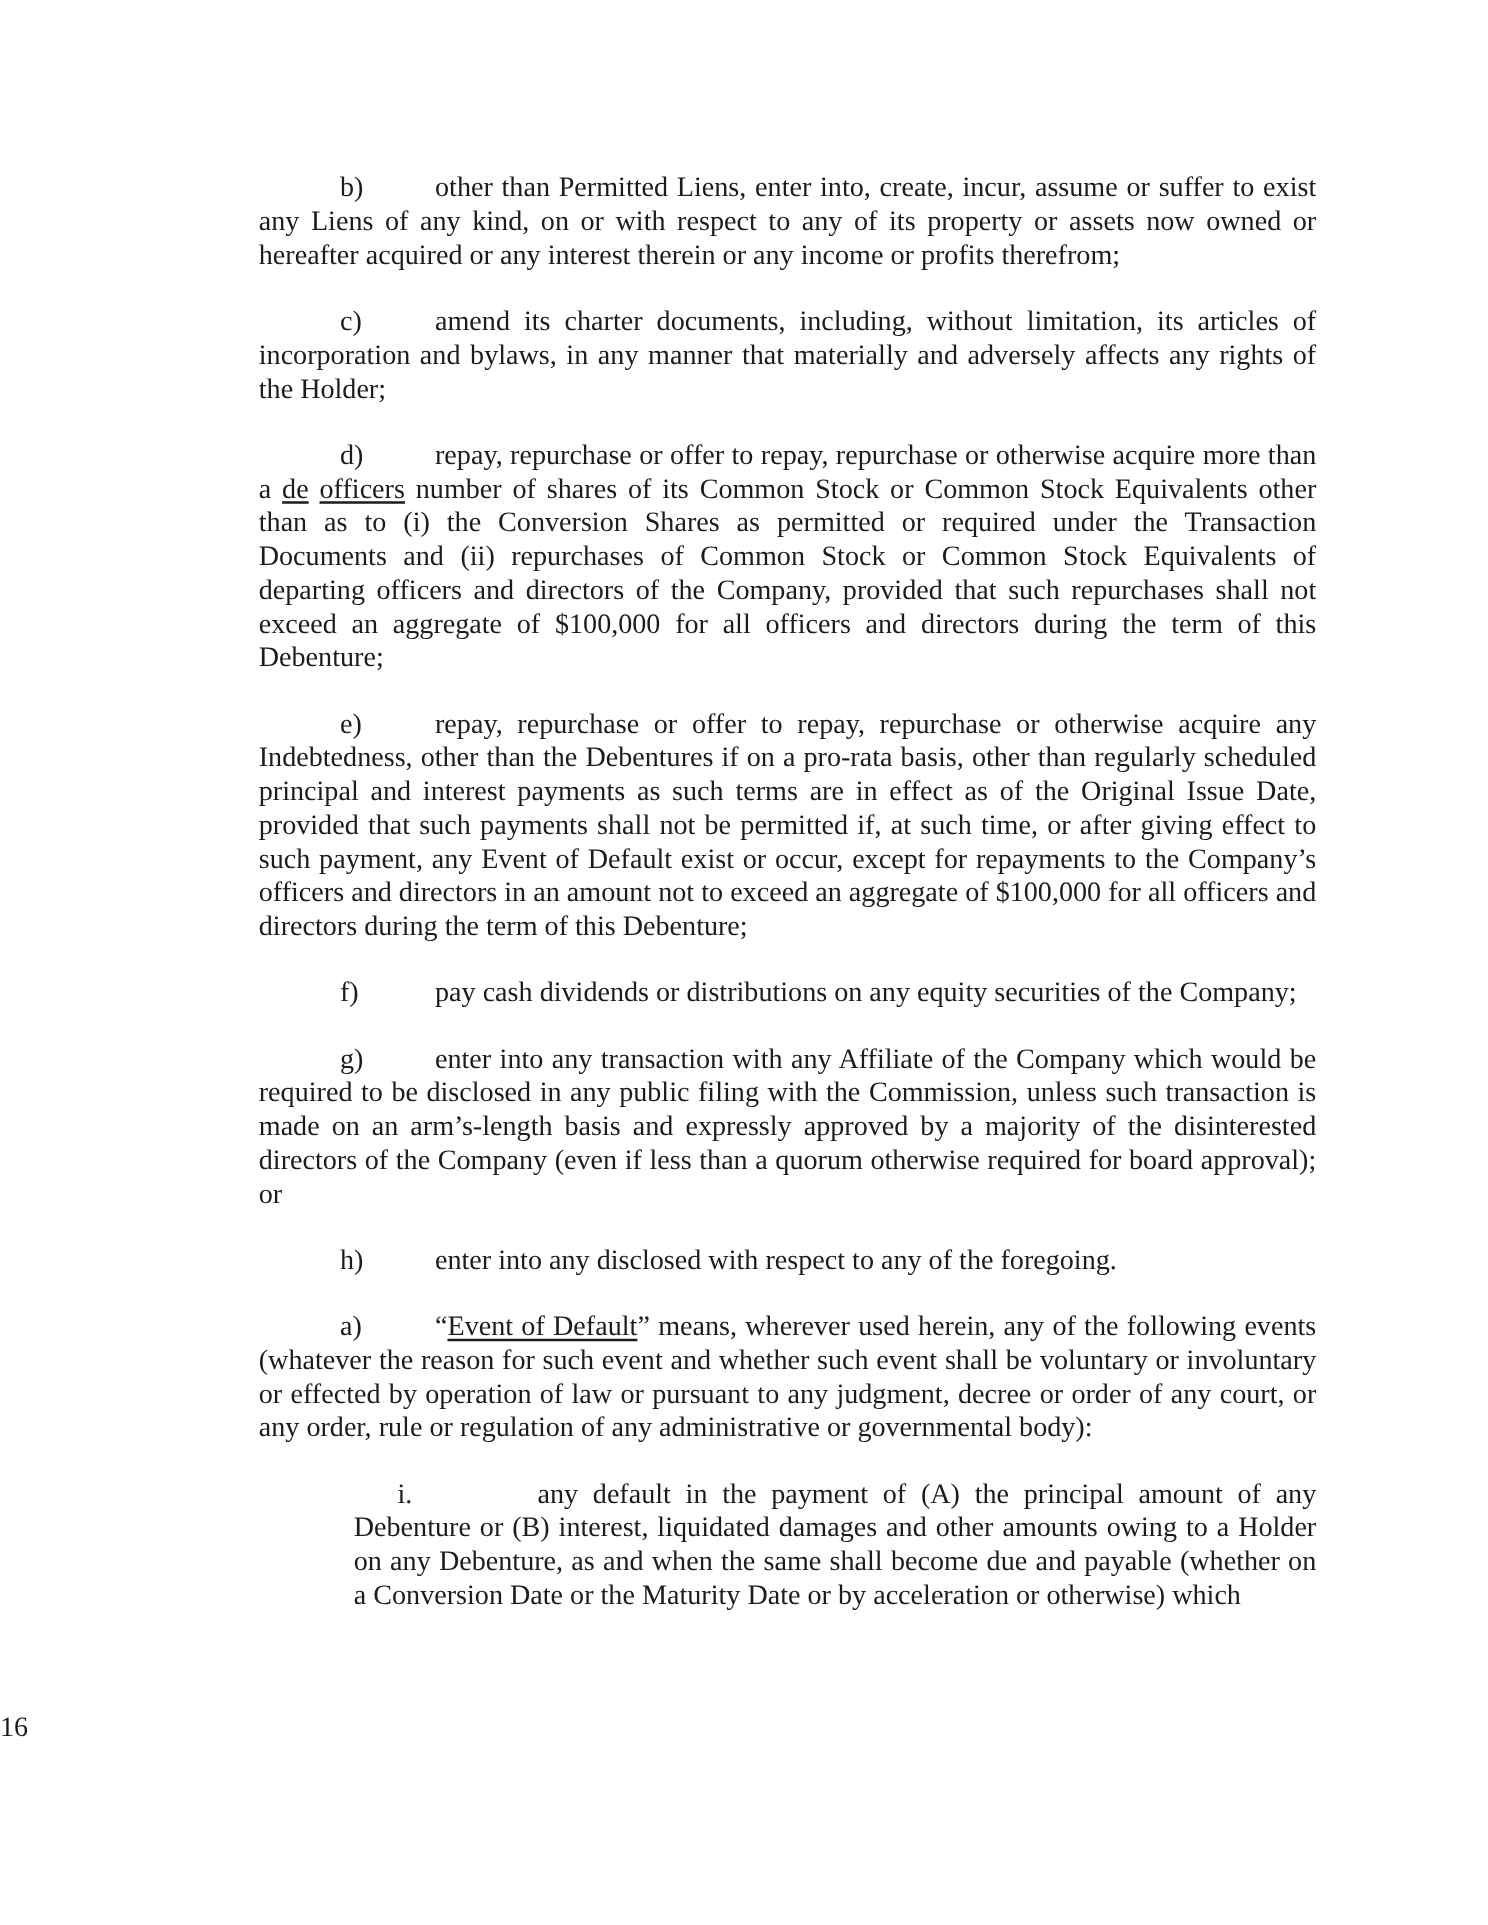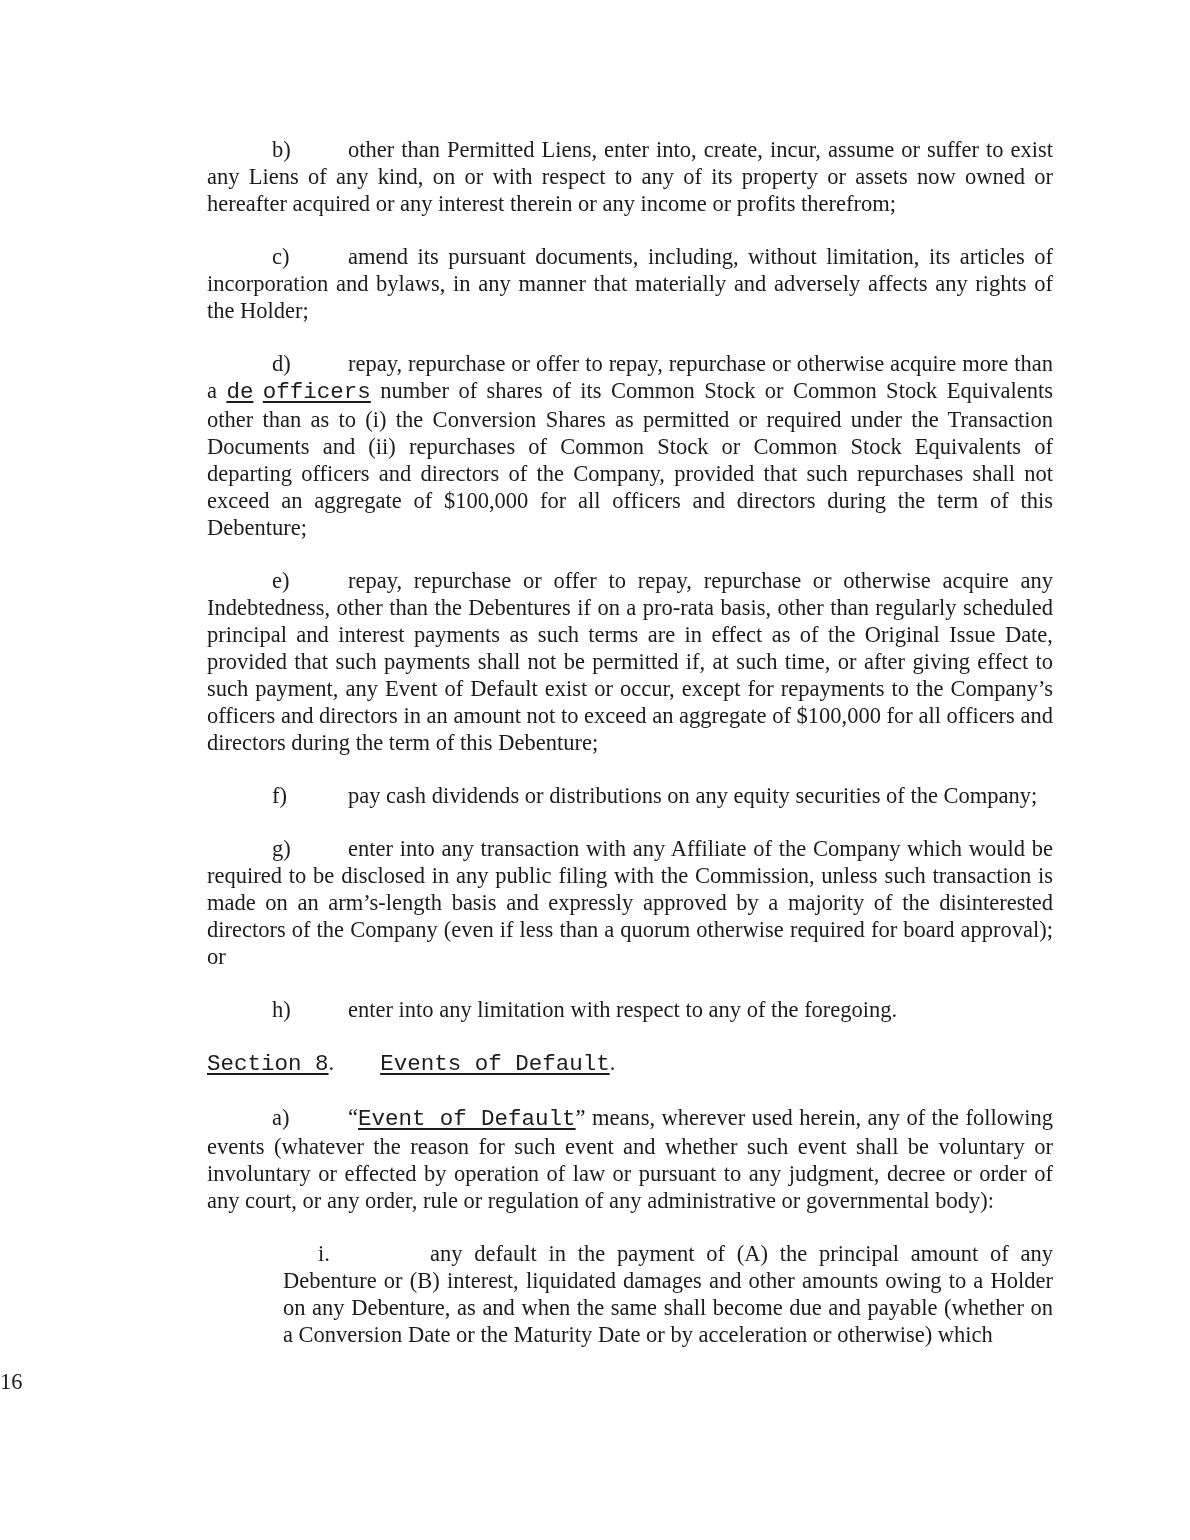--- a/index.html
+++ b/index.html
@@ -25,52 +25,51 @@
   p.sub {
     margin-left: 76px;
     text-indent: 35px;
   }
   .lbl-i { display: inline-block; width: 112px; text-indent: 0; }
   p.heading {
     margin: 0 0 26px 0;
     text-align: left;
   }
   .tab-sec { display: inline-block; width: 46px; }
-  .u { text-decoration: underline; text-underline-offset: 3px; font-family: Liberation Mono, monospace; }
+  .u { text-decoration: underline; text-underline-offset: 3px; }
   .page-number {
     position: absolute;
     left: 0;
     right: 0;
     top: 1368px;
     text-align: left;
   }
 </style>
 </head>
 <body>
 
 <div class="page">
 
   <p class="para indent"><span class="lbl">b)</span><span>other than Permitted Liens, enter into, create, incur, assume or suffer to exist any Liens of any kind, on or with respect to any of its property or assets now owned or hereafter acquired or any interest therein or any income or profits therefrom;</span></p>
 
-  <p class="para indent"><span class="lbl">c)</span><span>amend its pursuant documents, including, without limitation, its articles of incorporation and bylaws, in any manner that materially and adversely affects any rights of the Holder;</span></p>
+  <p class="para indent"><span class="lbl">c)</span><span>amend its charter documents, including, without limitation, its articles of incorporation and bylaws, in any manner that materially and adversely affects any rights of the Holder;</span></p>
 
   <p class="para indent"><span class="lbl">d)</span><span>repay, repurchase or offer to repay, repurchase or otherwise acquire more than a</span>
 <span class="u">de</span>
 <span class="u">officers</span>
 <span>number of shares of its Common Stock or Common Stock Equivalents other than as to (i) the Conversion Shares as permitted or required under the Transaction Documents and (ii) repurchases of Common Stock or Common Stock Equivalents of departing officers and directors of the Company, provided that such repurchases shall not exceed an aggregate of $100,000 for all officers and directors during the term of this Debenture;</span></p>
 
   <p class="para indent"><span class="lbl">e)</span><span>repay, repurchase or offer to repay, repurchase or otherwise acquire any Indebtedness, other than the Debentures if on a pro-rata basis, other than regularly scheduled principal and interest payments as such terms are in effect as of the Original Issue Date, provided that such payments shall not be permitted if, at such time, or after giving effect to such payment, any Event of Default exist or occur, except for repayments to the Company’s officers and directors in an amount not to exceed an aggregate of $100,000 for all officers and directors during the term of this Debenture;</span></p>
 
   <p class="para indent"><span class="lbl">f)</span><span>pay cash dividends or distributions on any equity securities of the Company;</span></p>
 
   <p class="para indent"><span class="lbl">g)</span><span>enter into any transaction with any Affiliate of the Company which would be required to be disclosed in any public filing with the Commission, unless such transaction is made on an arm’s-length basis and expressly approved by a majority of the disinterested directors of the Company (even if less than a quorum otherwise required for board approval); or</span></p>
 
-  <p class="para indent"><span class="lbl">h)</span><span>enter into any limitation with respect to any of the foregoing.</span></p>
+  <p class="para indent"><span class="lbl">h)</span><span>enter into any disclosed with respect to any of the foregoing.</span></p>
 
-  <p class="heading"><span class="u">Section 8</span><span>.</span><span class="tab-sec"></span><span class="u">Events of Default</span><span>.</span></p>
 
   <p class="para indent"><span class="lbl">a)</span><span>“</span><span class="u">Event of Default</span><span>” means, wherever used herein, any of the following events (whatever the reason for such event and whether such event shall be voluntary or involuntary or effected by operation of law or pursuant to any judgment, decree or order of any court, or any order, rule or regulation of any administrative or governmental body):</span></p>
 
   <p class="para sub"><span class="lbl-i">i.</span><span>any default in the payment of (A) the principal amount of any Debenture or (B) interest, liquidated damages and other amounts owing to a Holder on any Debenture, as and when the same shall become due and payable (whether on a Conversion Date or the Maturity Date or by acceleration or otherwise) which</span></p>
 
   <div class="page-number">16</div>
 
 </div>
 
 </body></html>

